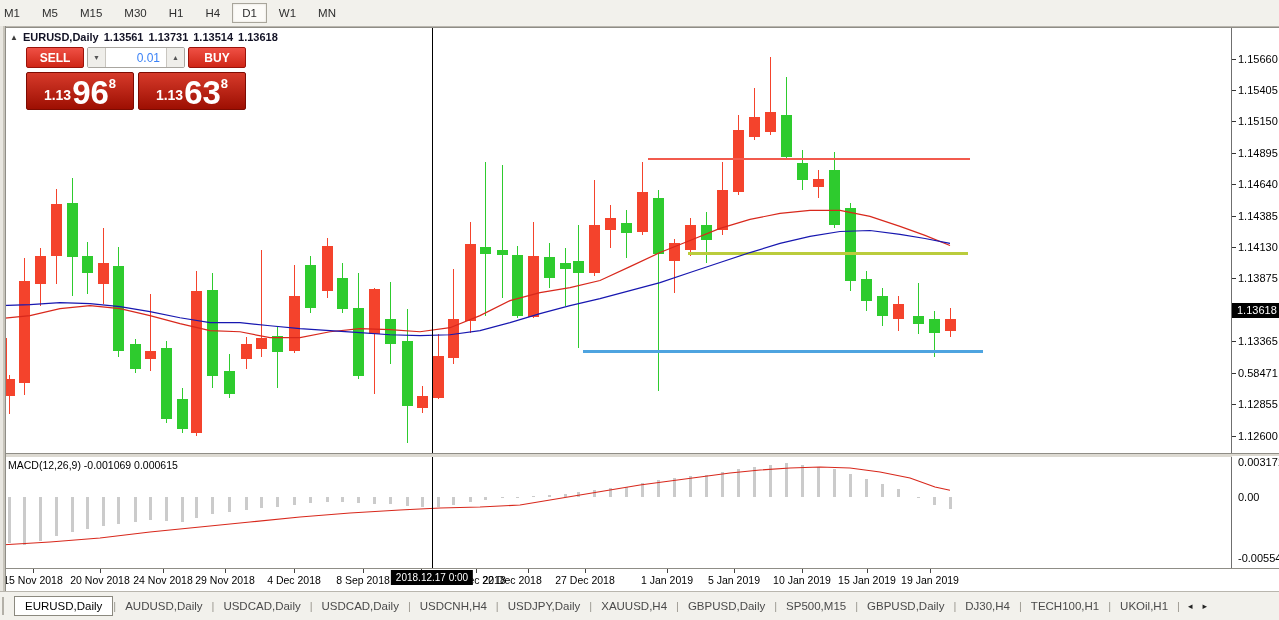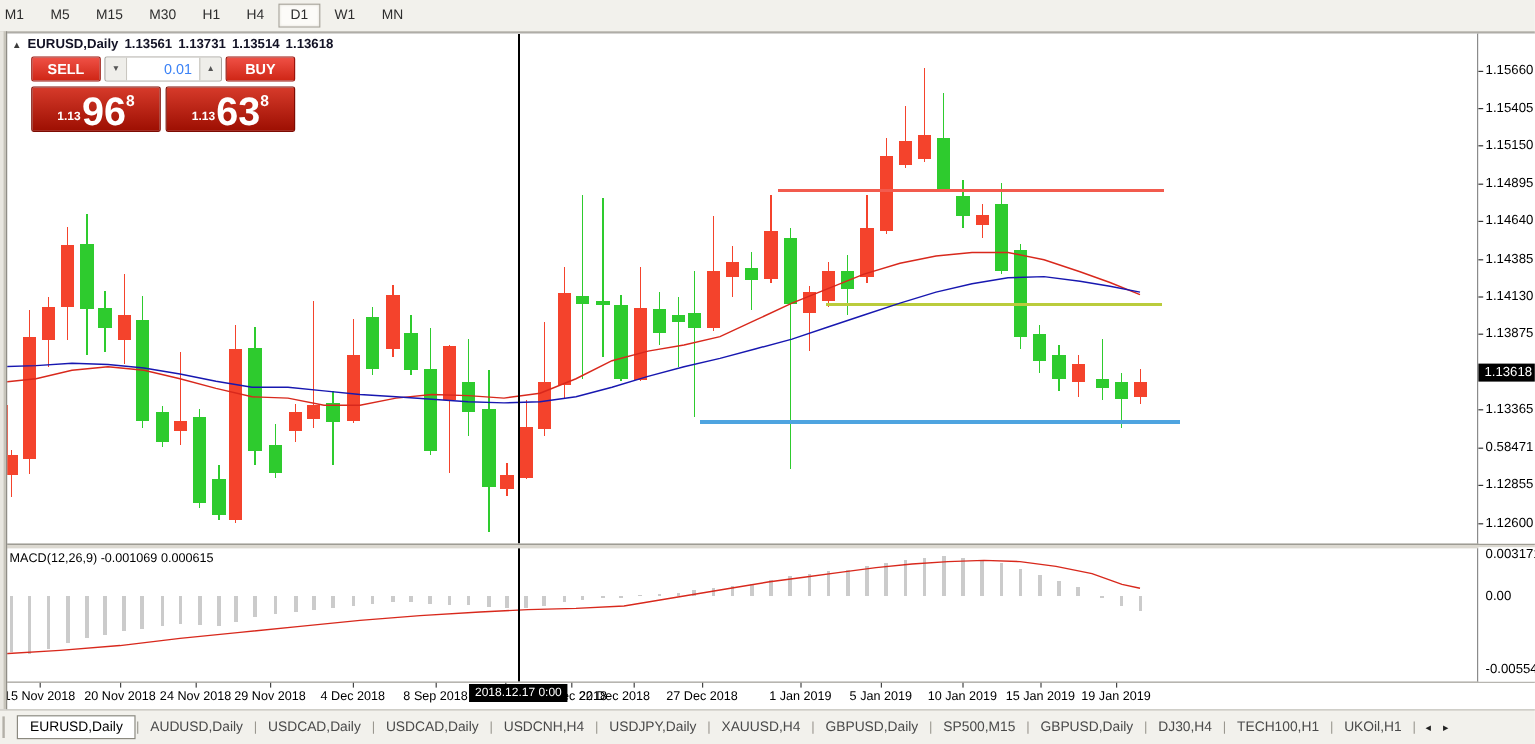--- a/index.html
+++ b/index.html
@@ -37,21 +37,21 @@
     border:1px solid #9b130a;border-radius:2px;cursor:pointer;}
   #oc-spin{flex:1;display:flex;border:1px solid #a9a6a0;background:#fff;border-radius:2px;overflow:hidden;}
   .spin-btn{width:17px;background:#efeeea;border-right:1px solid #c9c6c0;display:flex;align-items:center;
     justify-content:center;font-size:7px;color:#555;cursor:pointer;}
   .spin-btn.right{border-right:none;border-left:1px solid #c9c6c0;}
   #oc-vol{flex:1;border:none;outline:none;font-size:12px;text-align:right;padding-right:6px;
     font-family:"Liberation Sans",sans-serif;color:#3b82f6;width:40px;}
   #oc-row2{display:flex;gap:4px;margin-top:4px;height:38px;}
   .oc-price{flex:1;background:linear-gradient(#d63a2a,#9d0f02);border:1px solid #7d0b02;border-radius:2px;
     color:#fff;display:flex;align-items:flex-end;justify-content:center;padding:0 2px 2px 2px;cursor:pointer;}
-  .oc-price .pfx{font-size:10px;font-weight:700;margin:0 1px 4px 0;}
+  .oc-price .pfx{font-size:14px;font-weight:700;margin:0 1px 4px 0;}
   .oc-price .big{font-size:33px;font-weight:700;line-height:0.88;}
   .oc-price .sup{font-size:13px;font-weight:700;align-self:flex-start;margin-top:3px;}
 
   
   #price-axis{position:absolute;left:1232px;top:28px;width:47px;height:425px;background:#fff;z-index:7;}
   #macd-axis{position:absolute;left:1232px;top:456px;width:47px;height:112px;background:#fff;z-index:7;}
   .axis-label{position:absolute;left:6px;font-size:11px;color:#000;white-space:nowrap;}
   .axis-tick{position:absolute;left:0;width:4px;height:1px;background:#333;}
   #bid-label{position:absolute;left:0;width:47px;height:15px;background:#000;color:#fff;
     font-size:11px;line-height:15px;padding-left:5px;box-sizing:border-box;}

